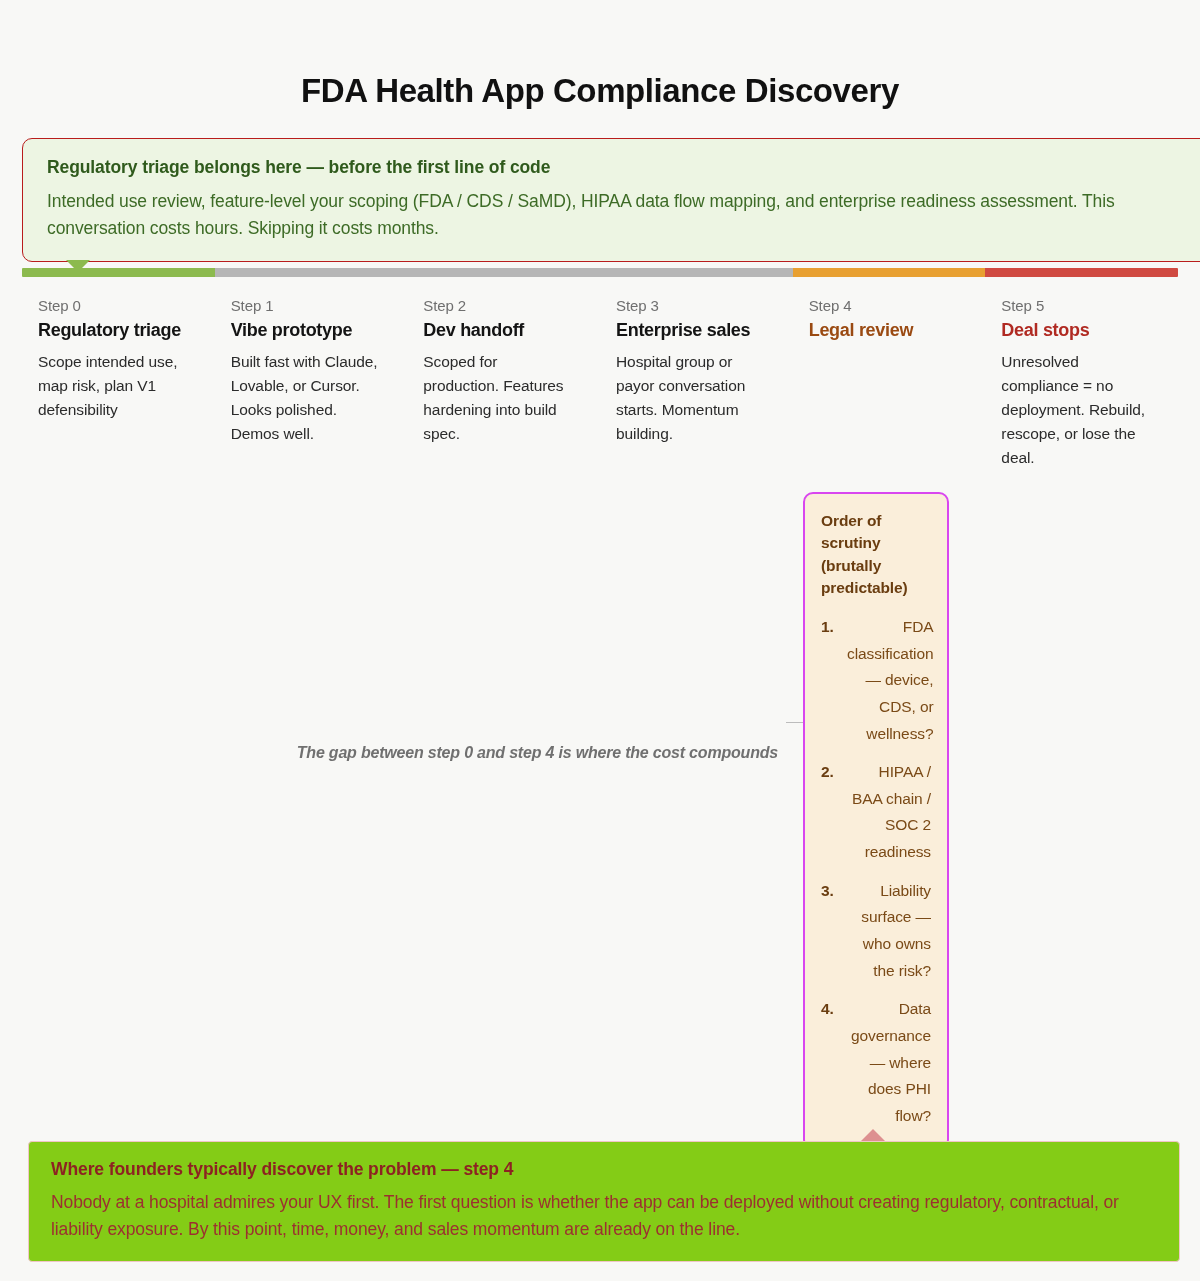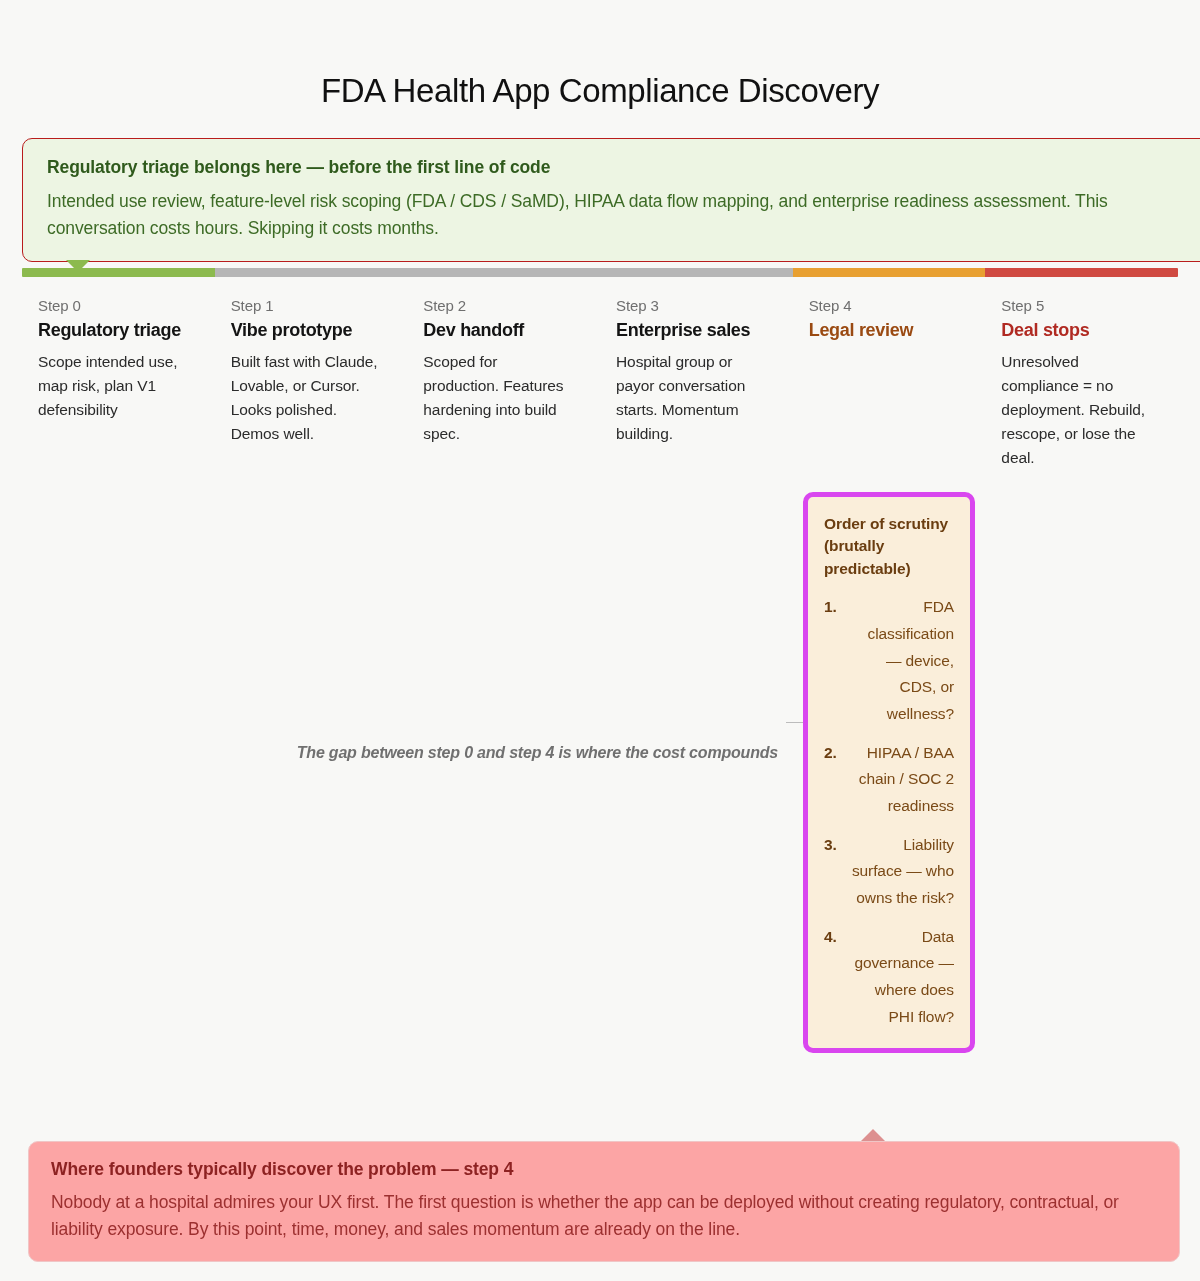--- a/index.html
+++ b/index.html
@@ -18,21 +18,21 @@
   }
 
   
   #page-title {
     position: absolute;
     top: 50px;
     left: 0;
     width: 1200px;
     text-align: center;
     font-size: 33px;
-    font-weight: normal;
+    font-weight: bold;
     letter-spacing: -0.4px;
     color: #111111;
   }
 
   
   #top-callout {
     position: absolute;
     left: 22px;
     top: 138px;
     width: 1200px;
@@ -133,23 +133,23 @@
     width: 20px;
     height: 1px;
     background: #bcbcbc;
   }
 
   
   #scrutiny-box {
     position: absolute;
     left: 803px;
     top: 492px;
-    width: 172px;
+    width: 146px;
     background: #faeeda;
-    border: 5px solid #d946ef;
+    border: 2px solid #d946ef;
     border-radius: 10px;
     padding: 16px 16px 18px 16px;
   }
   #scrutiny-box .scrutiny-title {
     font-size: 15.5px;
     font-weight: bold;
     color: #6a3d10;
     line-height: 1.45;
     margin-bottom: 14px;
     letter-spacing: -0.1px;
@@ -184,23 +184,23 @@
     height: 0;
     border-left: 12px solid transparent;
     border-right: 12px solid transparent;
     border-bottom: 12px solid #dd9090;
   }
   #bottom-callout {
     position: absolute;
     left: 28px;
     top: 1141px;
     width: 1152px;
-    background: #fca5a5;
+    background: #84cc16;
     border: 1px solid #f0c6c6;
-    border-radius: 10px;
+    border-radius: 4px;
     padding: 17px 22px 19px 22px;
   }
   #bottom-callout .callout-heading {
     font-size: 17.5px;
     font-weight: bold;
     color: #8d2222;
     margin-bottom: 9px;
     letter-spacing: -0.1px;
   }
   #bottom-callout .callout-body {
@@ -210,21 +210,21 @@
     letter-spacing: -0.1px;
   }
 </style>
 </head>
 <body style="background: rgb(248, 248, 246);">
 
 <h1 id="page-title">FDA Health App Compliance Discovery</h1>
 
 <div id="top-callout">
   <div class="callout-heading">Regulatory triage belongs here — before the first line of code</div>
-  <div class="callout-body">Intended use review, feature-level risk scoping (FDA / CDS / SaMD), HIPAA data flow mapping, and enterprise readiness assessment. This conversation costs hours. Skipping it costs months.</div>
+  <div class="callout-body">Intended use review, feature-level your scoping (FDA / CDS / SaMD), HIPAA data flow mapping, and enterprise readiness assessment. This conversation costs hours. Skipping it costs months.</div>
 </div>
 <div id="top-callout-arrow"></div>
 
 <div id="progress-bar">
   <div class="seg" style="background: rgb(140, 186, 78);"></div>
   <div class="seg" style="background: rgb(182, 182, 182);"></div>
   <div class="seg" style="background: rgb(182, 182, 182);"></div>
   <div class="seg" style="background: rgb(182, 182, 182);"></div>
   <div class="seg" style="background: rgb(232, 160, 49);"></div>
   <div class="seg" style="background: rgb(208, 74, 65);"></div>

